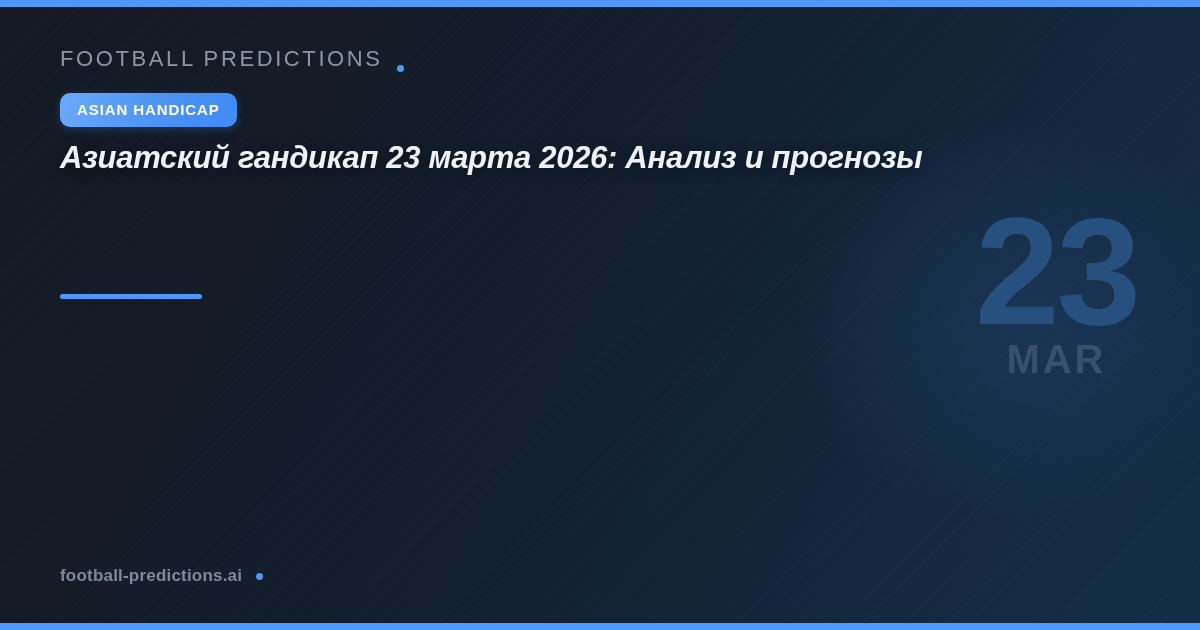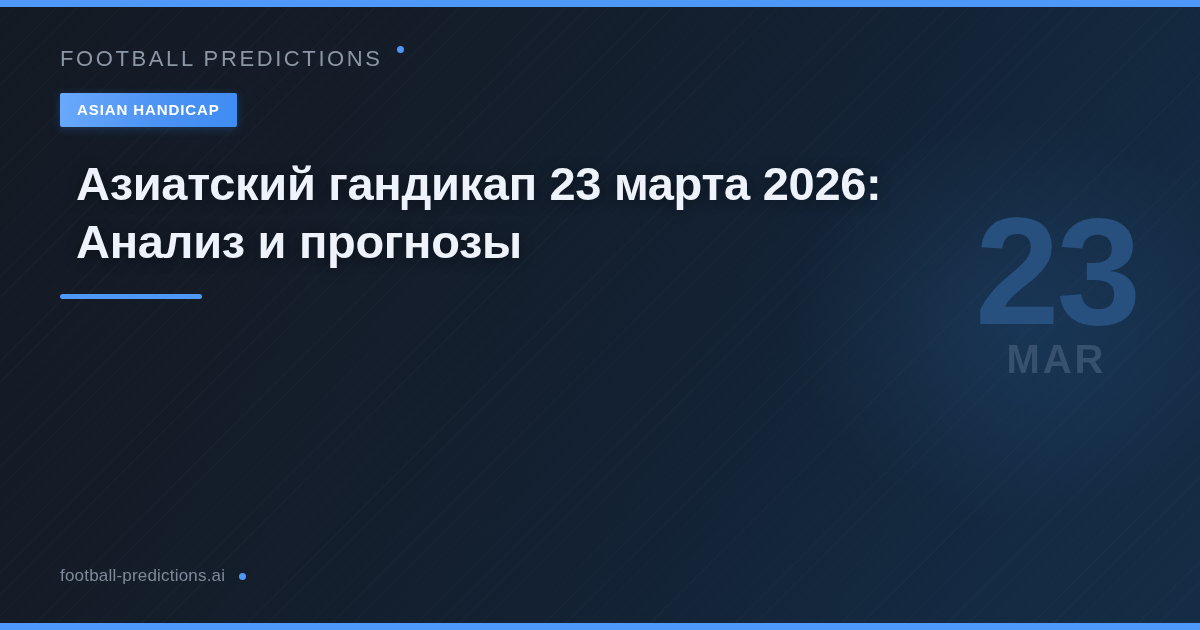--- a/index.html
+++ b/index.html
@@ -93,21 +93,21 @@
     left: 60px;
     top: 0;
     width: 880px;
   }
 
   .eyebrow {
     position: absolute;
     top: 46px;
     left: 0;
     display: flex;
-    align-items: flex-start;
+    align-items: flex-end;
     gap: 14px;
     white-space: nowrap;
   }
   .eyebrow-text {
     font-size: 22px;
     font-weight: 400;
     letter-spacing: 2.6px;
     color: #8c97a6;
     text-transform: uppercase;
   }
@@ -118,42 +118,43 @@
     background: #4d98f8;
     flex: 0 0 auto;
   }
 
   .badge {
     position: absolute;
     top: 93px;
     left: 0;
     display: inline-block;
     padding: 8px 17px 9px 17px;
-    border-radius: 2px;
+    border-radius: 10px;
     background: linear-gradient(98deg, #6aa9fb 0%, #4c93f4 55%, #3f8cf3 100%);
     color: #ffffff;
     font-size: 15px;
     font-weight: 700;
     letter-spacing: 0.9px;
     text-transform: uppercase;
     box-shadow: 0 2px 10px rgba(60,130,230,0.28);
   }
 
   .headline {
     position: absolute;
     top: 139px;
     left: 0;
-    margin: 16px;
+    margin: 0;
     width: 880px;
-    font-size: 47px;
+    font-size: 31px;
     line-height: 1.24;
     font-weight: 700;
     letter-spacing: -0.3px;
     color: #eef3fb;
     text-shadow: 0 2px 14px rgba(0,0,0,0.45);
+    font-style: italic;
   }
 
   .accent-rule {
     position: absolute;
     top: 294px;
     left: 0;
     width: 142px;
     height: 5px;
     border-radius: 3px;
     background: #4d98f8;
@@ -164,21 +165,21 @@
     position: absolute;
     left: 60px;
     bottom: 44px;
     display: flex;
     align-items: center;
     gap: 14px;
     white-space: nowrap;
   }
   .footer-text {
     font-size: 17px;
-    font-weight: 400;
+    font-weight: 700;
     letter-spacing: 0.2px;
     color: #7e8a99;
   }
 </style>
 </head>
 <body>
 
 <div class="og-card">
 
   <div class="bg-stripes"></div>

